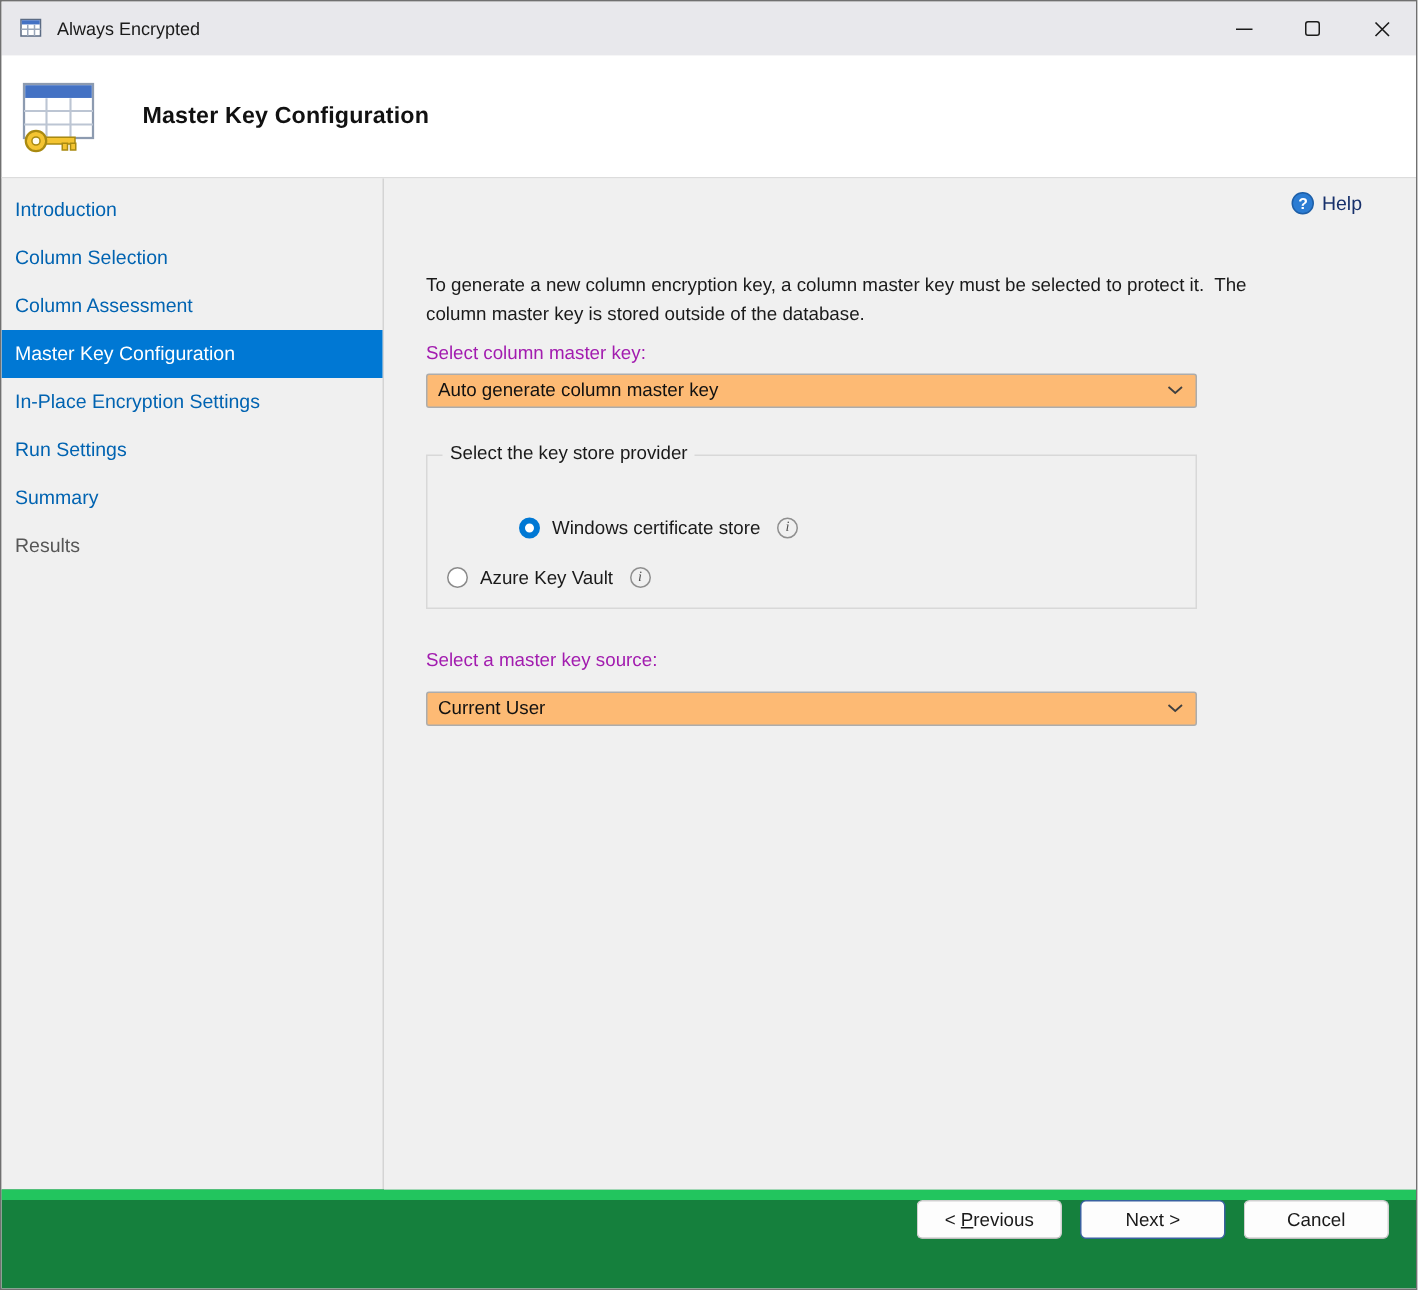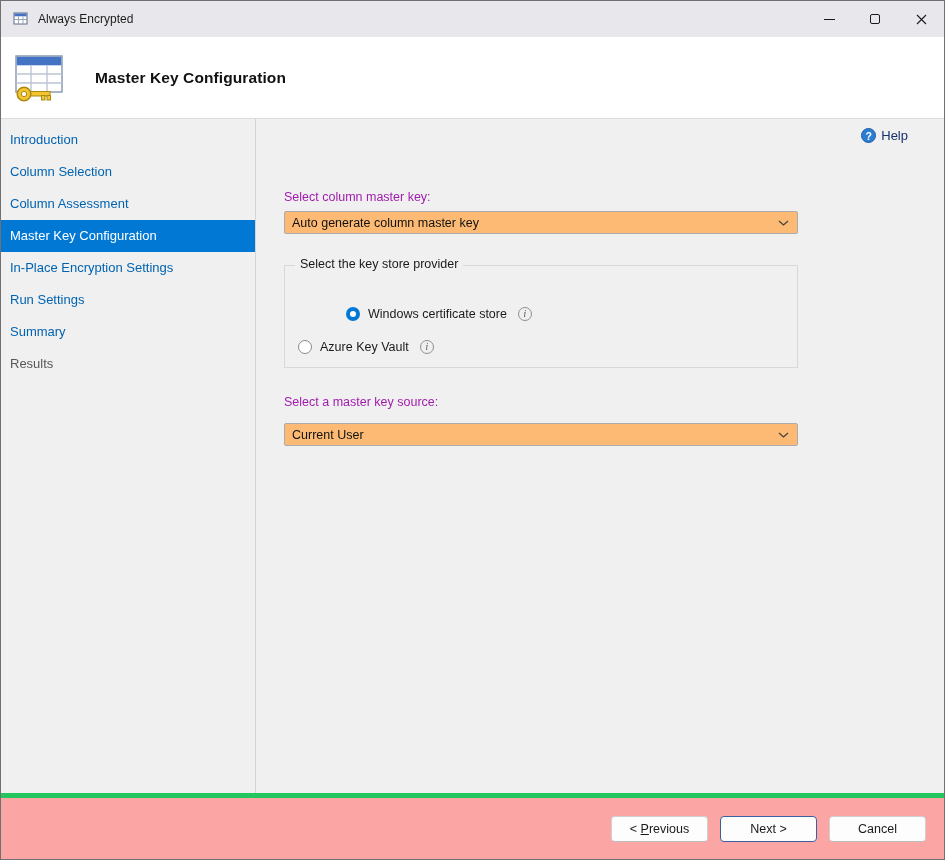--- a/index.html
+++ b/index.html
@@ -124,23 +124,23 @@
     border:1px solid #8f8f8f; color:#4f4f4f;
     font-size:9.5px; font-style:italic;
     font-family:"Liberation Serif", serif;
     display:flex; align-items:center; justify-content:center;
     margin-left:3px; cursor:pointer;
   }
 
   
   .footer {
     flex:0 0 66px; height:66px;
-    border-top:5px solid #22c55e;
-    background:#fca5a5;
-    display:flex; align-items:center; justify-content:flex-end;
+    border-top:7px solid #22c55e;
+    background:#15803d;
+    display:flex; align-items:flex-start; justify-content:flex-end;
     gap:12px; padding-right:18px;
   }
   .btn {
     min-width:97px; height:26px;
     background:#fdfdfd;
     border:1px solid #d0d0d0; border-bottom-color:#bdbdbd;
     border-radius:4px;
     font-size:12.5px; color:#1a1a1a;
     font-family:inherit;
     cursor:pointer;
@@ -206,20 +206,21 @@
       <div class="nav-item disabled">Results</div>
     </nav>
 
     <div class="content">
 
       <div class="help">
         <span class="help-ic">?</span>
         <span>Help</span>
       </div>
 
+      <p class="intro">To generate a new column encryption key, a column master key must be selected to protect it.  The column master key is stored outside of the database.</p>
 
       <div class="fld-label">Select column master key:</div>
       <div class="combo">
         <span class="combo-val">Auto generate column master key</span>
         <span class="chev">
           <svg width="11" height="6" viewBox="0 0 11 6">
               <path d="M1 1 L5.5 5 L10 1" stroke="#404040" stroke-width="1.2" fill="none"></path>
             </svg>
         </span>
       </div>

